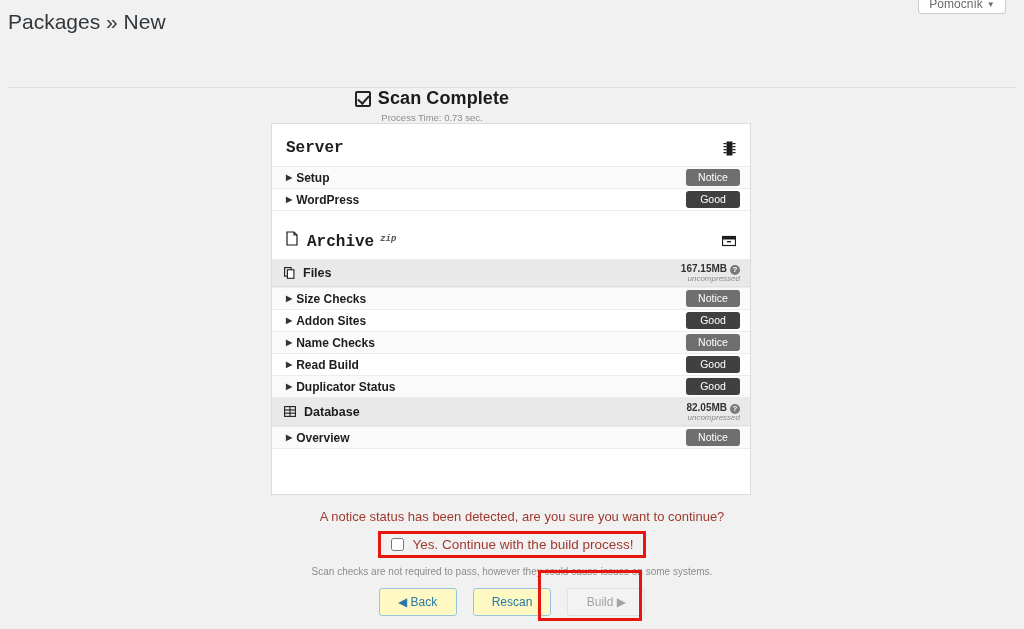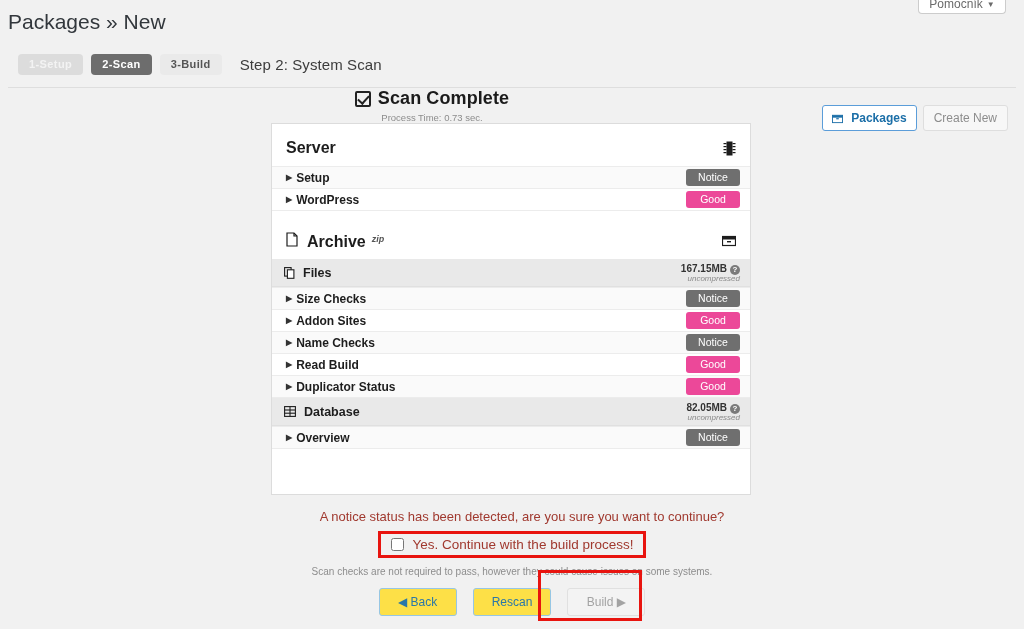--- a/index.html
+++ b/index.html
@@ -176,20 +176,21 @@
     border: 1px solid #dcdcdc;
     box-sizing: border-box;
   }
   .section-head {
     display: flex;
     align-items: center;
     justify-content: space-between;
     padding: 0 14px;
     height: 36px;
     box-sizing: border-box;
+    font-family: Liberation Mono, monospace;
   }
   .section-head.server { margin-top: 6px; }
   .section-head.archive { margin-top: 12px; }
   .section-name {
     font-size: 16px;
     font-weight: bold;
     color: #1d1d1d;
     display: inline-flex;
     align-items: baseline;
     gap: 6px;
@@ -239,21 +240,21 @@
     font-size: 10.5px;
     color: #fff;
     border-radius: 3px;
     padding: 2px 9px;
     line-height: 1.2;
     min-width: 36px;
     text-align: center;
     display: inline-block;
   }
   .badge-notice { background: #6f6f6f; }
-  .badge-good { background: #ec4899; }
+  .badge-good { background: #404040; }
 
   
   .grow {
     display: flex;
     align-items: center;
     justify-content: space-between;
     height: 28px;
     padding: 0 10px 0 12px;
     background: #e9e9e9;
     border-bottom: 1px solid #e0e0e0;
@@ -356,21 +357,21 @@
     left: 0;
     top: 588px;
     width: 1024px;
     display: flex;
     justify-content: center;
     gap: 16px;
   }
   .btn {
     font-size: 12px;
     color: #2a77a8;
-    background: #fde047;
+    background: #fef9c3;
     border: 1px solid #96c6e4;
     border-radius: 3px;
     padding: 6px 18px;
     line-height: 1.2;
     min-width: 78px;
     text-align: center;
     box-sizing: border-box;
   }
   .btn-disabled {
     color: #a3a3a3;
@@ -392,37 +393,20 @@
 <body>
 
 <div class="help-tab">
   <span>Pomocník</span>
   <span class="caret">▼</span>
 </div>
 
 <div class="page-title">Packages » New</div>
 
 <div class="stepbar">
-  <div class="steps">
-    <span class="step step-done">1-Setup</span>
-    <span class="step step-active">2-Scan</span>
-    <span class="step step-next">3-Build</span>
-    <span class="step-label">Step 2: System Scan</span>
-  </div>
-  <div class="hdr-actions">
-    <span class="btn-packages">
-      <svg class="sec-icon" width="11" height="11" viewBox="0 0 12 12">
-        <rect x="0.5" y="2.5" width="11" height="8" fill="none" stroke="#1c6fa8"></rect>
-        <rect x="0.5" y="2.5" width="11" height="2.6" fill="#1c6fa8"></rect>
-        <rect x="4.6" y="5.6" width="2.8" height="1.3" fill="#1c6fa8"></rect>
-      </svg>
-      <span>Packages</span>
-    </span>
-    <span class="btn-createnew">Create New</span>
-  </div>
 </div>
 <div class="hdr-divider"></div>
 
 <div class="scan-head">
   <div class="scan-title">
     <span class="chk-glyph"></span>
     <span>Scan Complete</span>
   </div>
   <div class="scan-sub">Process Time: 0.73 sec.</div>
 </div>

